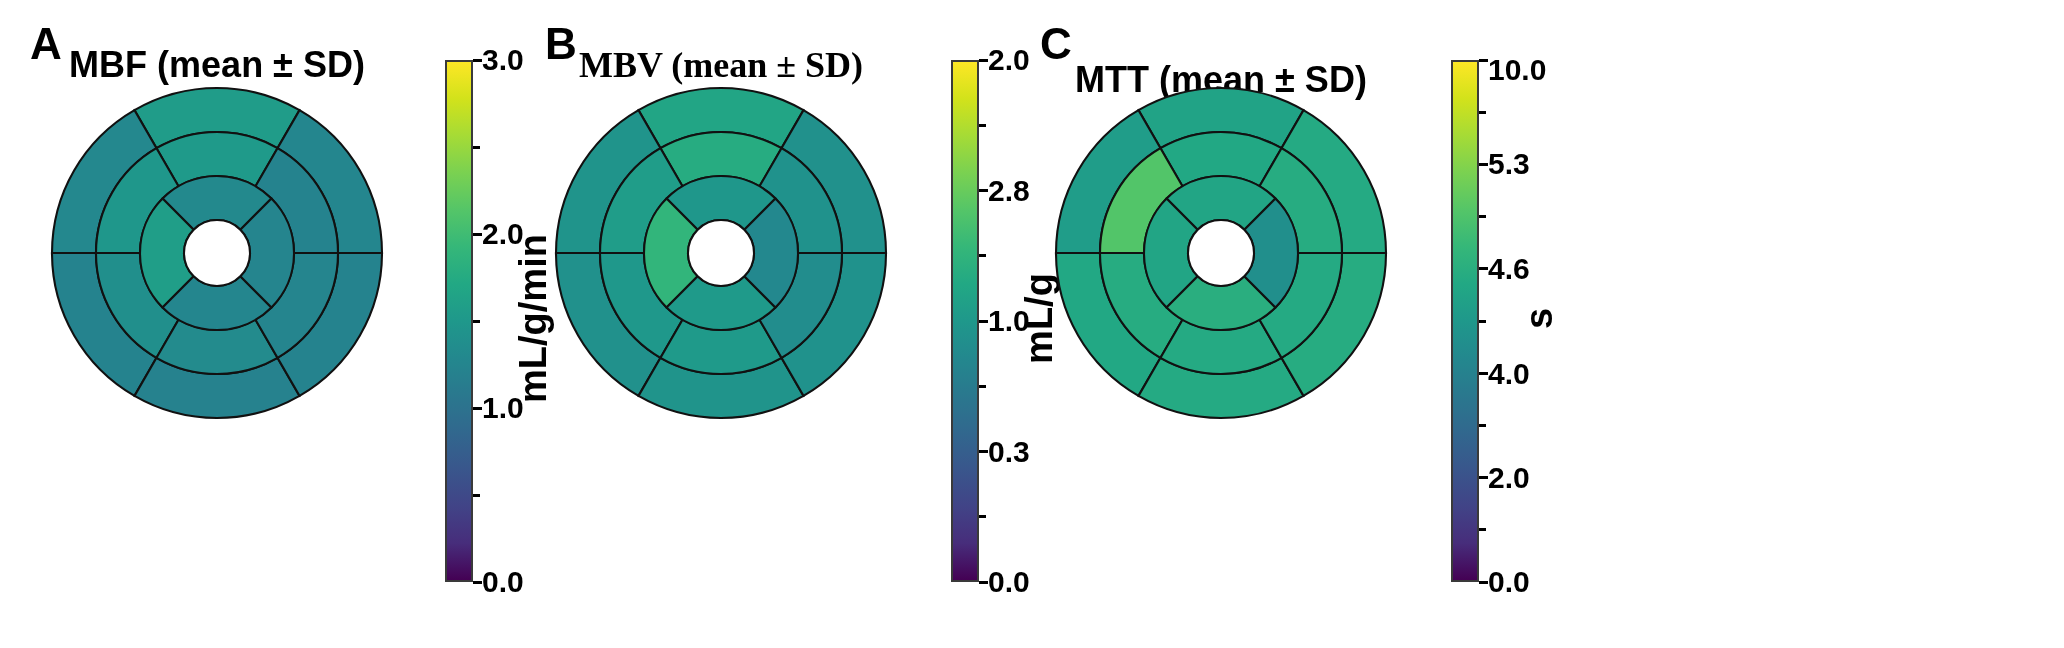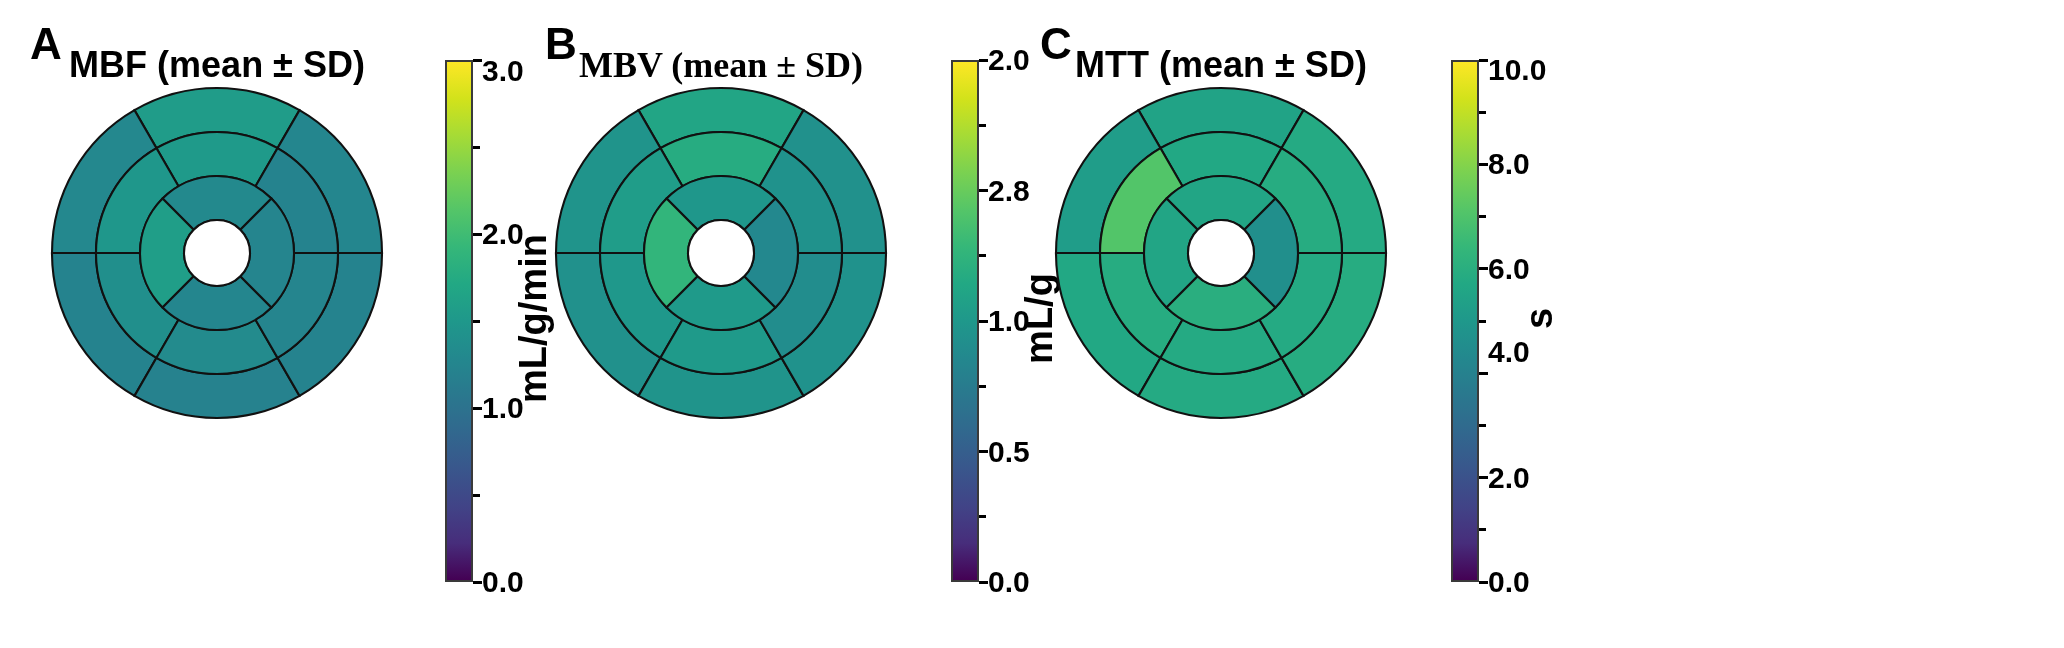--- a/index.html
+++ b/index.html
@@ -60,21 +60,21 @@
         <div class="cbar-minitick" style="left: 473px; top: 493.5px; width: 7px;"></div>
         <div class="cbar-minitick" style="left: 473px; top: 319.5px; width: 7px;"></div>
         <div class="cbar-minitick" style="left: 473px; top: 145.5px; width: 7px;"></div>
         <div class="cbar-tick" style="left: 473px; top: 580.5px; width: 9px;"></div>
         <div class="cbar-label" style="left: 482px; top: 567px;">0.0</div>
         <div class="cbar-tick" style="left: 473px; top: 406.5px; width: 9px;"></div>
         <div class="cbar-label" style="left: 482px; top: 393px;">1.0</div>
         <div class="cbar-tick" style="left: 473px; top: 232.5px; width: 9px;"></div>
         <div class="cbar-label" style="left: 482px; top: 219px;">2.0</div>
         <div class="cbar-tick" style="left: 473px; top: 58.5px; width: 9px;"></div>
-        <div class="cbar-label" style="left: 482px; top: 56px;">3.0</div>
+        <div class="cbar-label" style="left: 482px; top: 45px;">3.0</div>
         <div class="cbar-axis-title" style="left: 533px; top: 321px; width: 260px; margin-left: -130px; margin-top: -24px; text-align: center;">mL/g/min</div>
       </div>
     </div>
     <div class="panel" style="left: 0px;">
       <div class="panel-letter" style="left: 545px; top: 22px;">B</div>
       <div class="panel-title" style="left: 481px; top: 47px; width: 480px; font-family: Liberation Serif, serif;">MBV (mean ± SD)</div>
       <div class="bullseye" style="left: 552px; top: 84px;">
         <svg width="338" height="338" viewBox="0 0 338 338">
           <path class="seg" d="M 251.50 26.11 A 165 165 0 0 0 86.50 26.11 L 108.50 64.21 A 121 121 0 0 1 229.50 64.21 Z" fill="rgb(34,165,133)"></path>
           <path class="seg" d="M 86.50 26.11 A 165 165 0 0 0 4.00 169.00 L 48.00 169.00 A 121 121 0 0 1 108.50 64.21 Z" fill="rgb(32,148,139)"></path>
@@ -97,33 +97,33 @@
       </div>
       <div class="cbar">
         <div class="cbar-strip" style="left: 951px; top: 60px; width: 28px; height: 522px; background: linear-gradient(to top, rgb(68, 1, 84) 0%, rgb(71, 45, 123) 7.1%, rgb(65, 68, 135) 14.3%, rgb(57, 86, 140) 21.4%, rgb(49, 104, 142) 28.6%, rgb(42, 120, 142) 35.7%, rgb(35, 136, 142) 42.9%, rgb(31, 152, 139) 50%, rgb(34, 168, 132) 57.1%, rgb(53, 183, 121) 64.3%, rgb(84, 197, 104) 71.4%, rgb(122, 209, 81) 78.6%, rgb(165, 219, 54) 85.7%, rgb(210, 226, 27) 92.9%, rgb(253, 231, 37) 100%);"></div>
         <div class="cbar-minitick" style="left: 979px; top: 515.25px; width: 7px;"></div>
         <div class="cbar-minitick" style="left: 979px; top: 384.75px; width: 7px;"></div>
         <div class="cbar-minitick" style="left: 979px; top: 254.25px; width: 7px;"></div>
         <div class="cbar-minitick" style="left: 979px; top: 123.75px; width: 7px;"></div>
         <div class="cbar-tick" style="left: 979px; top: 580.5px; width: 9px;"></div>
         <div class="cbar-label" style="left: 988px; top: 567px;">0.0</div>
         <div class="cbar-tick" style="left: 979px; top: 450px; width: 9px;"></div>
-        <div class="cbar-label" style="left: 988px; top: 436.5px;">0.5</div>
+        <div class="cbar-label" style="left: 988px; top: 436.5px;">0.3</div>
         <div class="cbar-tick" style="left: 979px; top: 319.5px; width: 9px;"></div>
         <div class="cbar-label" style="left: 988px; top: 306px;">1.0</div>
         <div class="cbar-tick" style="left: 979px; top: 189px; width: 9px;"></div>
         <div class="cbar-label" style="left: 988px; top: 175.5px;">2.8</div>
         <div class="cbar-tick" style="left: 979px; top: 58.5px; width: 9px;"></div>
         <div class="cbar-label" style="left: 988px; top: 45px;">2.0</div>
         <div class="cbar-axis-title" style="left: 1039px; top: 321px; width: 260px; margin-left: -130px; margin-top: -24px; text-align: center;">mL/g</div>
       </div>
     </div>
     <div class="panel" style="left: 0px;">
       <div class="panel-letter" style="left: 1040px; top: 22px;">C</div>
-      <div class="panel-title" style="left: 981px; top: 47px; width: 480px;">MTT (mean ± SD)</div>
+      <div class="panel-title" style="left: 981px; top: 62px; width: 480px;">MTT (mean ± SD)</div>
       <div class="bullseye" style="left: 1052px; top: 84px;">
         <svg width="338" height="338" viewBox="0 0 338 338">
           <path class="seg" d="M 251.50 26.11 A 165 165 0 0 0 86.50 26.11 L 108.50 64.21 A 121 121 0 0 1 229.50 64.21 Z" fill="rgb(33,163,134)"></path>
           <path class="seg" d="M 86.50 26.11 A 165 165 0 0 0 4.00 169.00 L 48.00 169.00 A 121 121 0 0 1 108.50 64.21 Z" fill="rgb(32,157,137)"></path>
           <path class="seg" d="M 4.00 169.00 A 165 165 0 0 0 86.50 311.89 L 108.50 273.79 A 121 121 0 0 1 48.00 169.00 Z" fill="rgb(34,168,132)"></path>
           <path class="seg" d="M 86.50 311.89 A 165 165 0 0 0 251.50 311.89 L 229.50 273.79 A 121 121 0 0 1 108.50 273.79 Z" fill="rgb(37,170,131)"></path>
           <path class="seg" d="M 251.50 311.89 A 165 165 0 0 0 334.00 169.00 L 290.00 169.00 A 121 121 0 0 1 229.50 273.79 Z" fill="rgb(39,172,129)"></path>
           <path class="seg" d="M 334.00 169.00 A 165 165 0 0 0 251.50 26.11 L 229.50 64.21 A 121 121 0 0 1 290.00 169.00 Z" fill="rgb(37,170,131)"></path>
           <path class="seg" d="M 229.50 64.21 A 121 121 0 0 0 108.50 64.21 L 130.50 102.32 A 77 77 0 0 1 207.50 102.32 Z" fill="rgb(34,168,132)"></path>
           <path class="seg" d="M 108.50 64.21 A 121 121 0 0 0 48.00 169.00 L 92.00 169.00 A 77 77 0 0 1 130.50 102.32 Z" fill="rgb(82,197,105)"></path>
@@ -143,23 +143,23 @@
         <div class="cbar-minitick" style="left: 1479px; top: 528.3px; width: 7px;"></div>
         <div class="cbar-minitick" style="left: 1479px; top: 423.9px; width: 7px;"></div>
         <div class="cbar-minitick" style="left: 1479px; top: 319.5px; width: 7px;"></div>
         <div class="cbar-minitick" style="left: 1479px; top: 215.1px; width: 7px;"></div>
         <div class="cbar-minitick" style="left: 1479px; top: 110.7px; width: 7px;"></div>
         <div class="cbar-tick" style="left: 1479px; top: 580.5px; width: 9px;"></div>
         <div class="cbar-label" style="left: 1488px; top: 567px;">0.0</div>
         <div class="cbar-tick" style="left: 1479px; top: 476.1px; width: 9px;"></div>
         <div class="cbar-label" style="left: 1488px; top: 462.6px;">2.0</div>
         <div class="cbar-tick" style="left: 1479px; top: 371.7px; width: 9px;"></div>
-        <div class="cbar-label" style="left: 1488px; top: 337px;">4.0</div>
+        <div class="cbar-label" style="left: 1488px; top: 359px;">4.0</div>
         <div class="cbar-tick" style="left: 1479px; top: 267.3px; width: 9px;"></div>
-        <div class="cbar-label" style="left: 1488px; top: 253.8px;">6.0</div>
+        <div class="cbar-label" style="left: 1488px; top: 253.8px;">4.6</div>
         <div class="cbar-tick" style="left: 1479px; top: 162.9px; width: 9px;"></div>
-        <div class="cbar-label" style="left: 1488px; top: 149.4px;">8.0</div>
+        <div class="cbar-label" style="left: 1488px; top: 149.4px;">5.3</div>
         <div class="cbar-tick" style="left: 1479px; top: 58.5px; width: 9px;"></div>
         <div class="cbar-label" style="left: 1488px; top: 55px;">10.0</div>
         <div class="cbar-axis-title" style="left: 1539px; top: 321px; width: 260px; margin-left: -130px; margin-top: -24px; text-align: center;">s</div>
       </div>
     </div>
   </div>
 
 </body></html>

